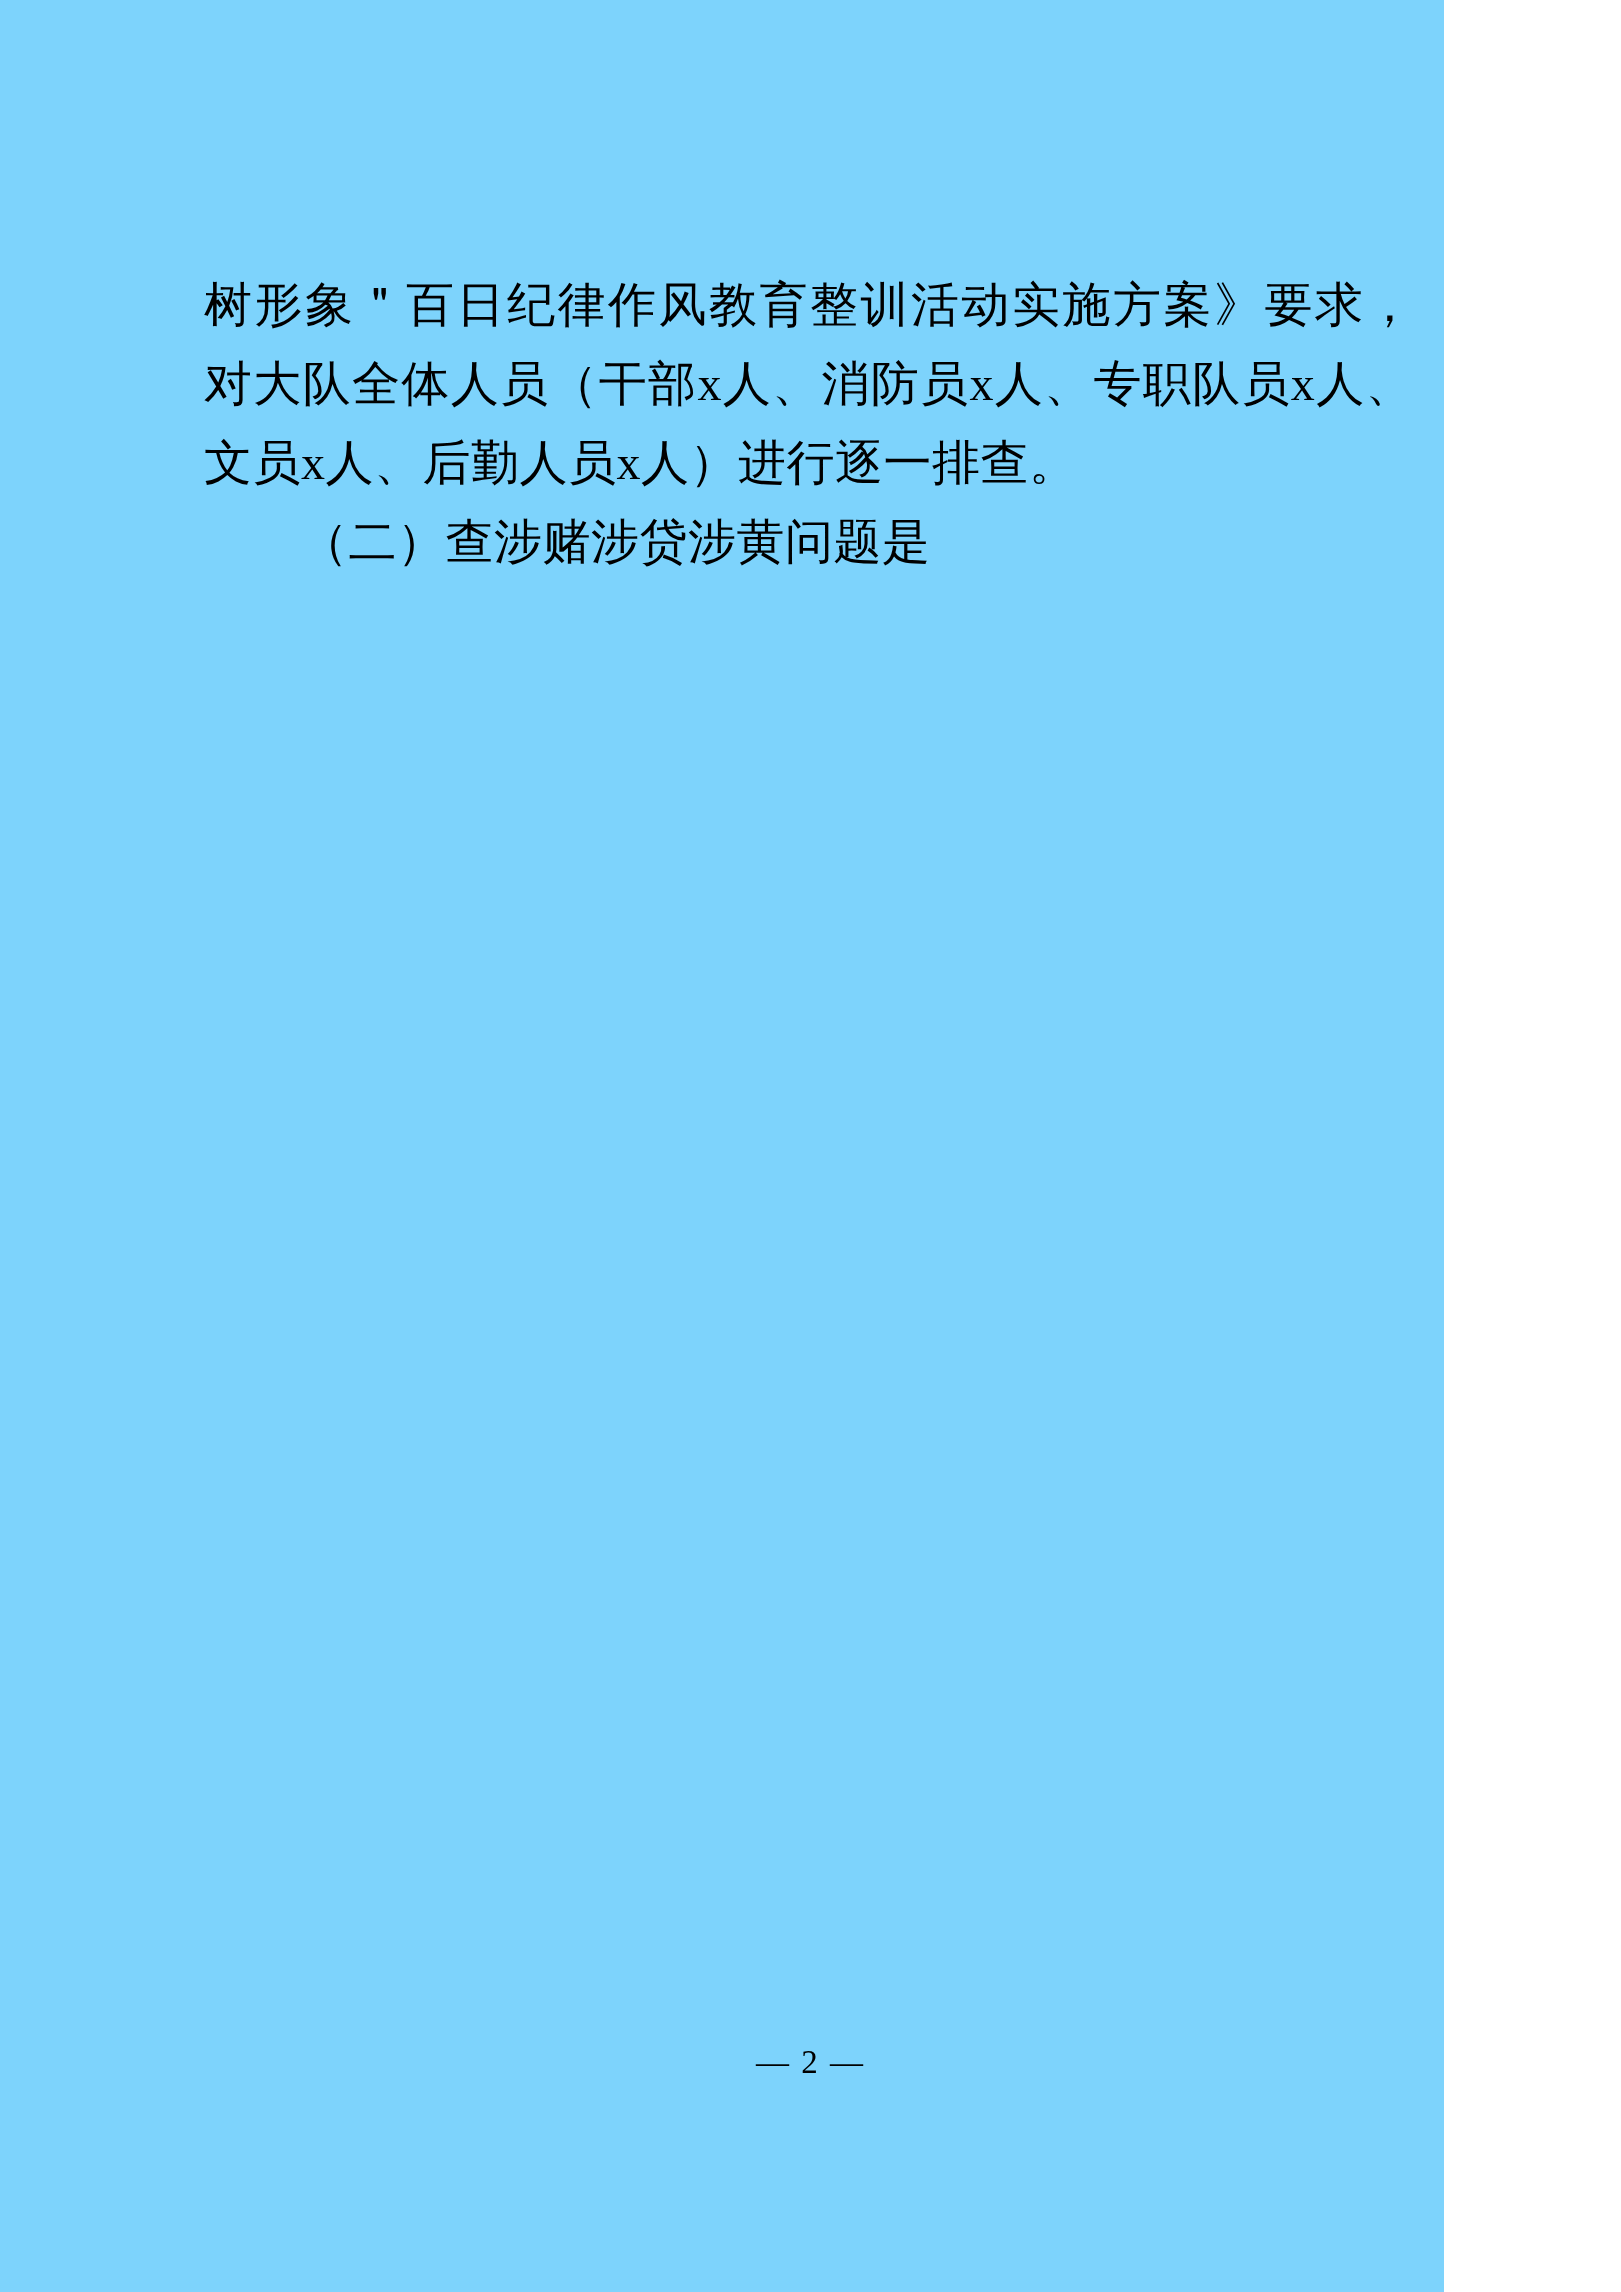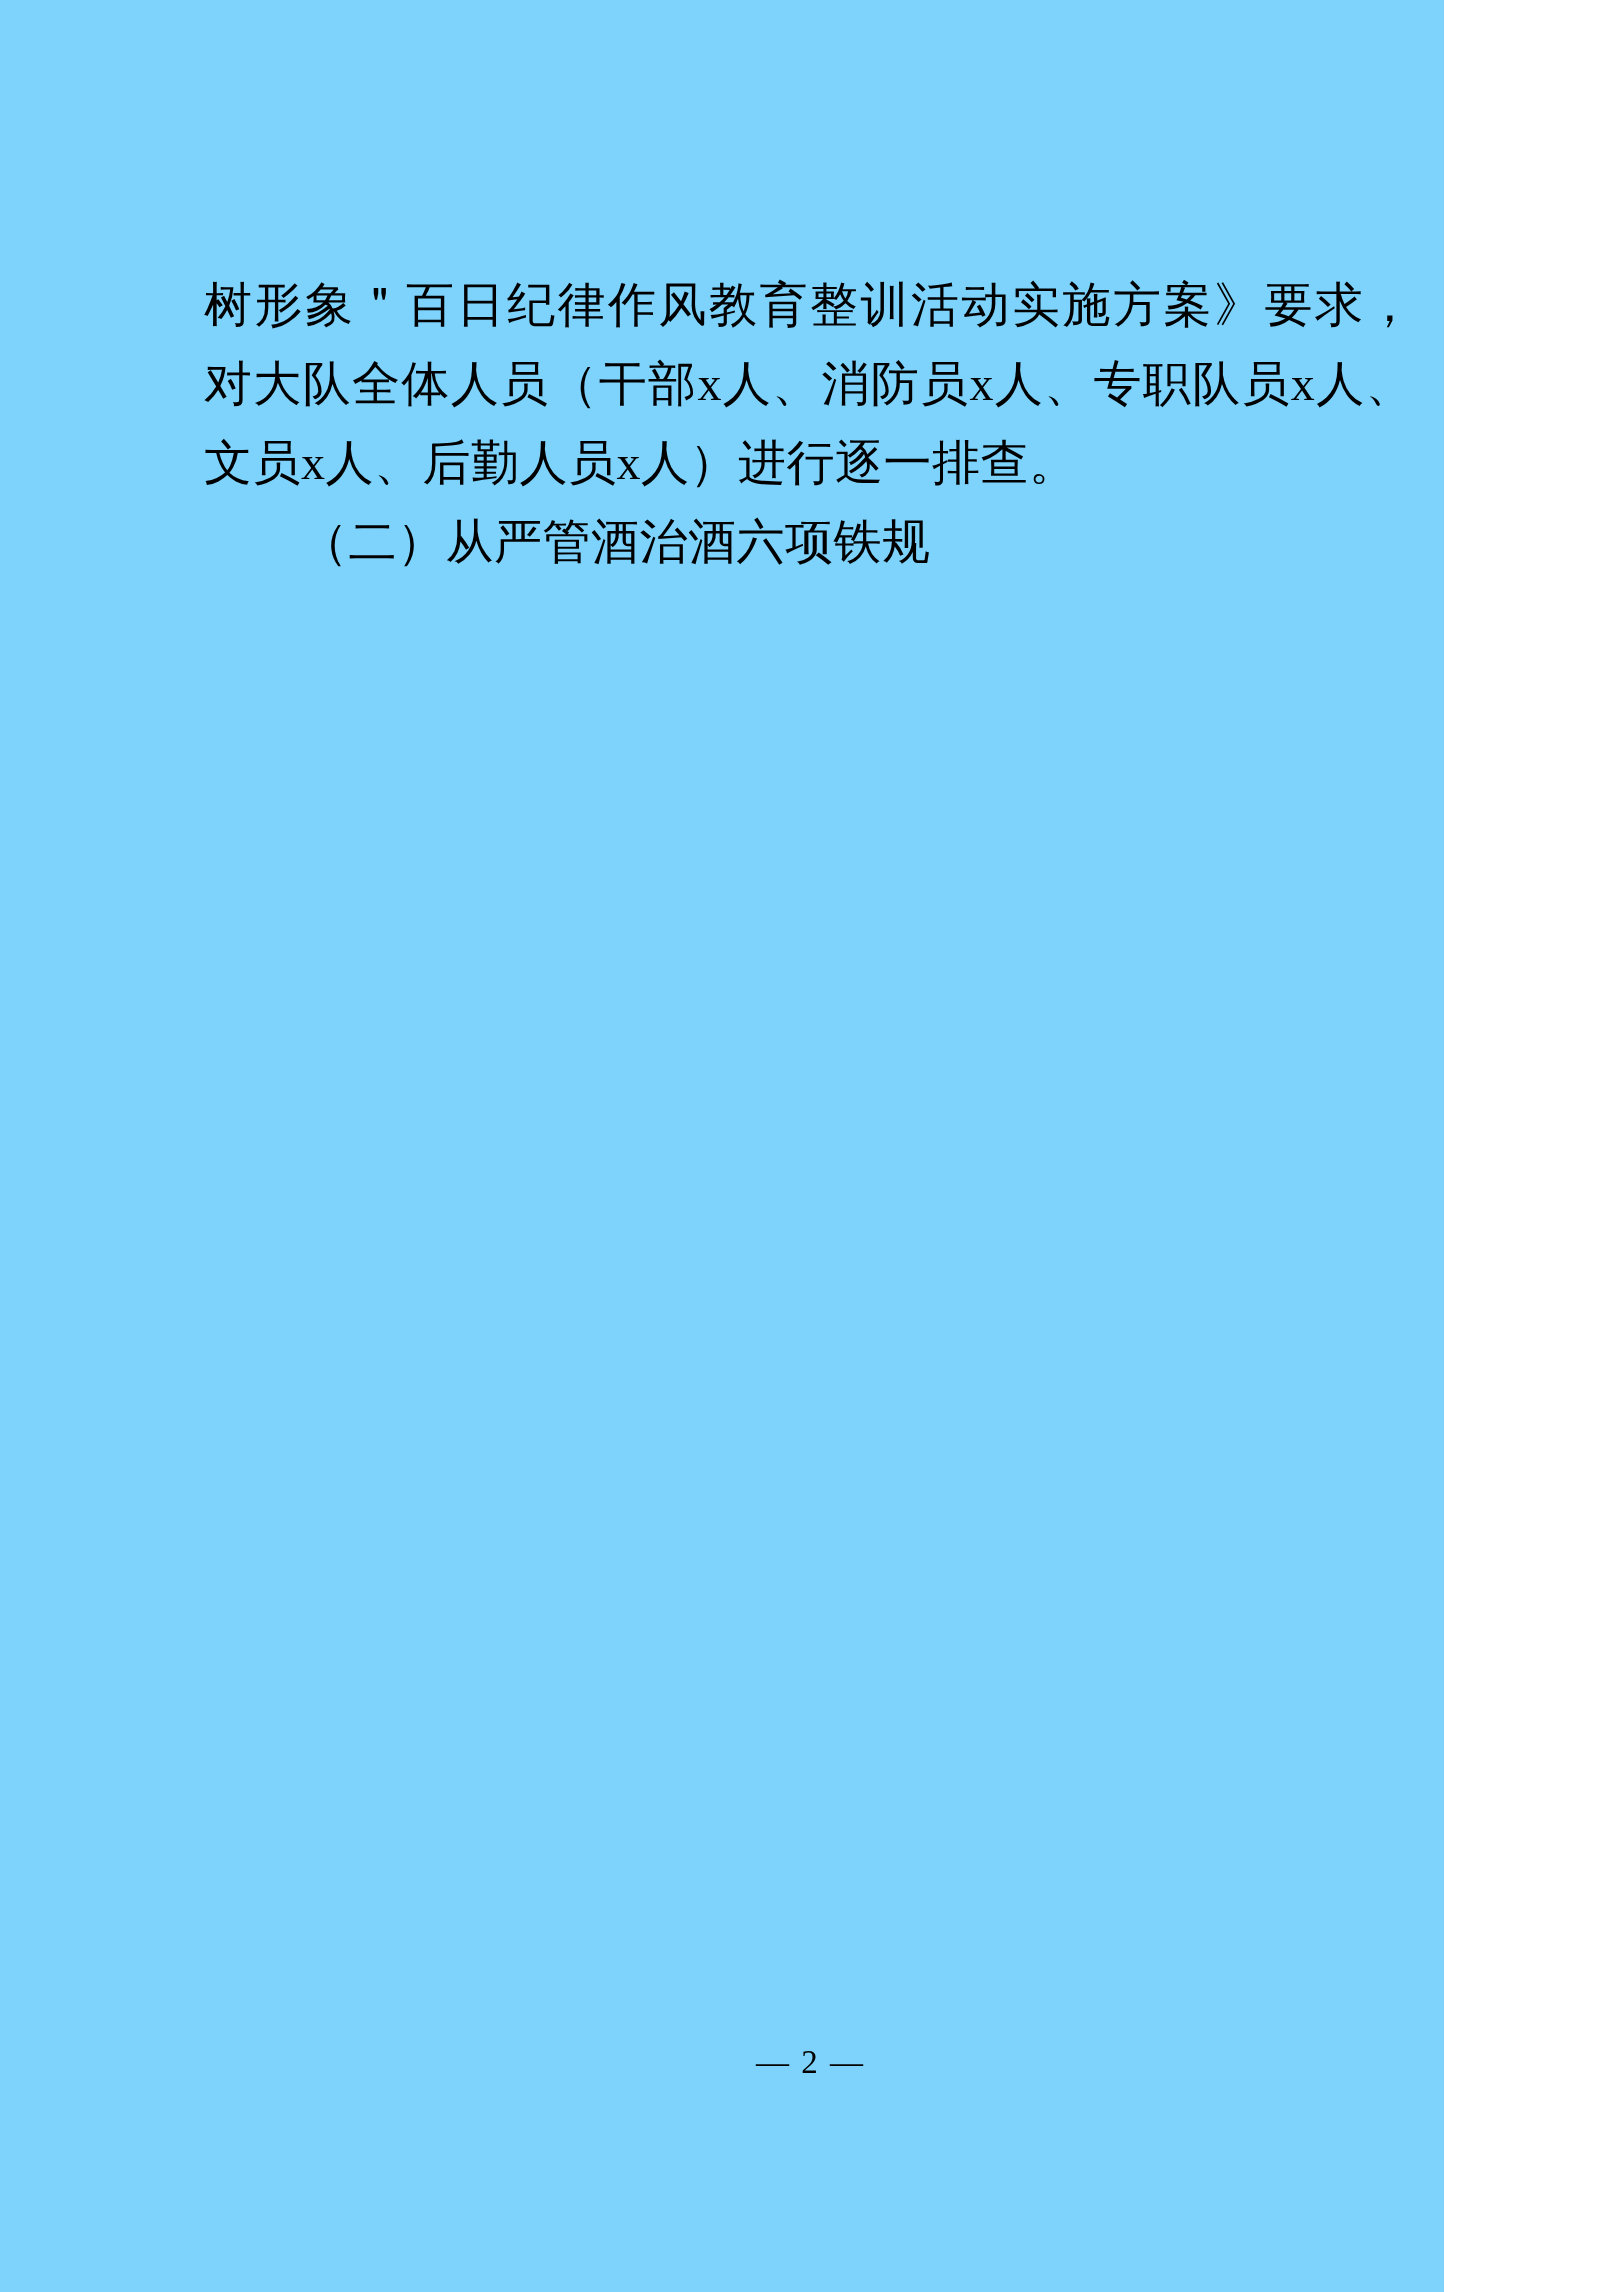--- a/index.html
+++ b/index.html
@@ -51,17 +51,17 @@
     color: #000000;
     letter-spacing: 2px;
   }
 </style>
 </head>
 <body>
 
 <div class="page">
   <div class="content">
     <p class="para">树形象＂百日纪律作风教育整训活动实施方案》要求，对大队全体人员（干部x人、消防员x人、专职队员x人、文员x人、后勤人员x人）进行逐一排查。</p>
-    <p class="para indent">（二）从严管酒治酒六项铁规</p>
+    <p class="para indent">（二）查涉赌涉贷涉黄问题是</p>
   </div>
   <div class="footer">— 2 —</div>
 </div>
 
 
 </body></html>

